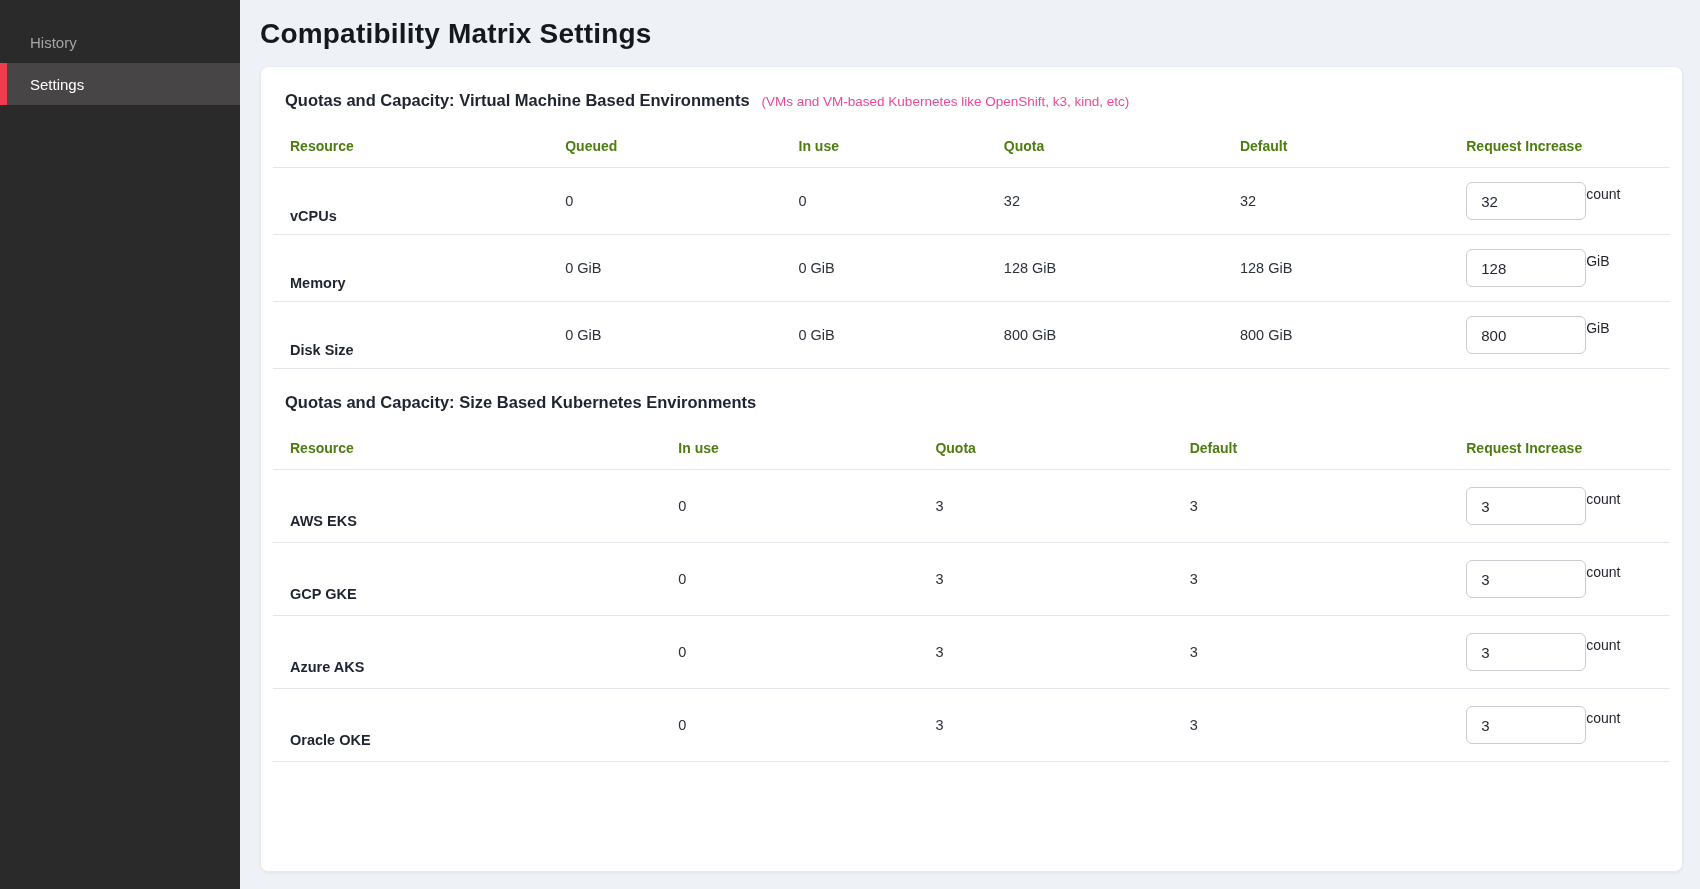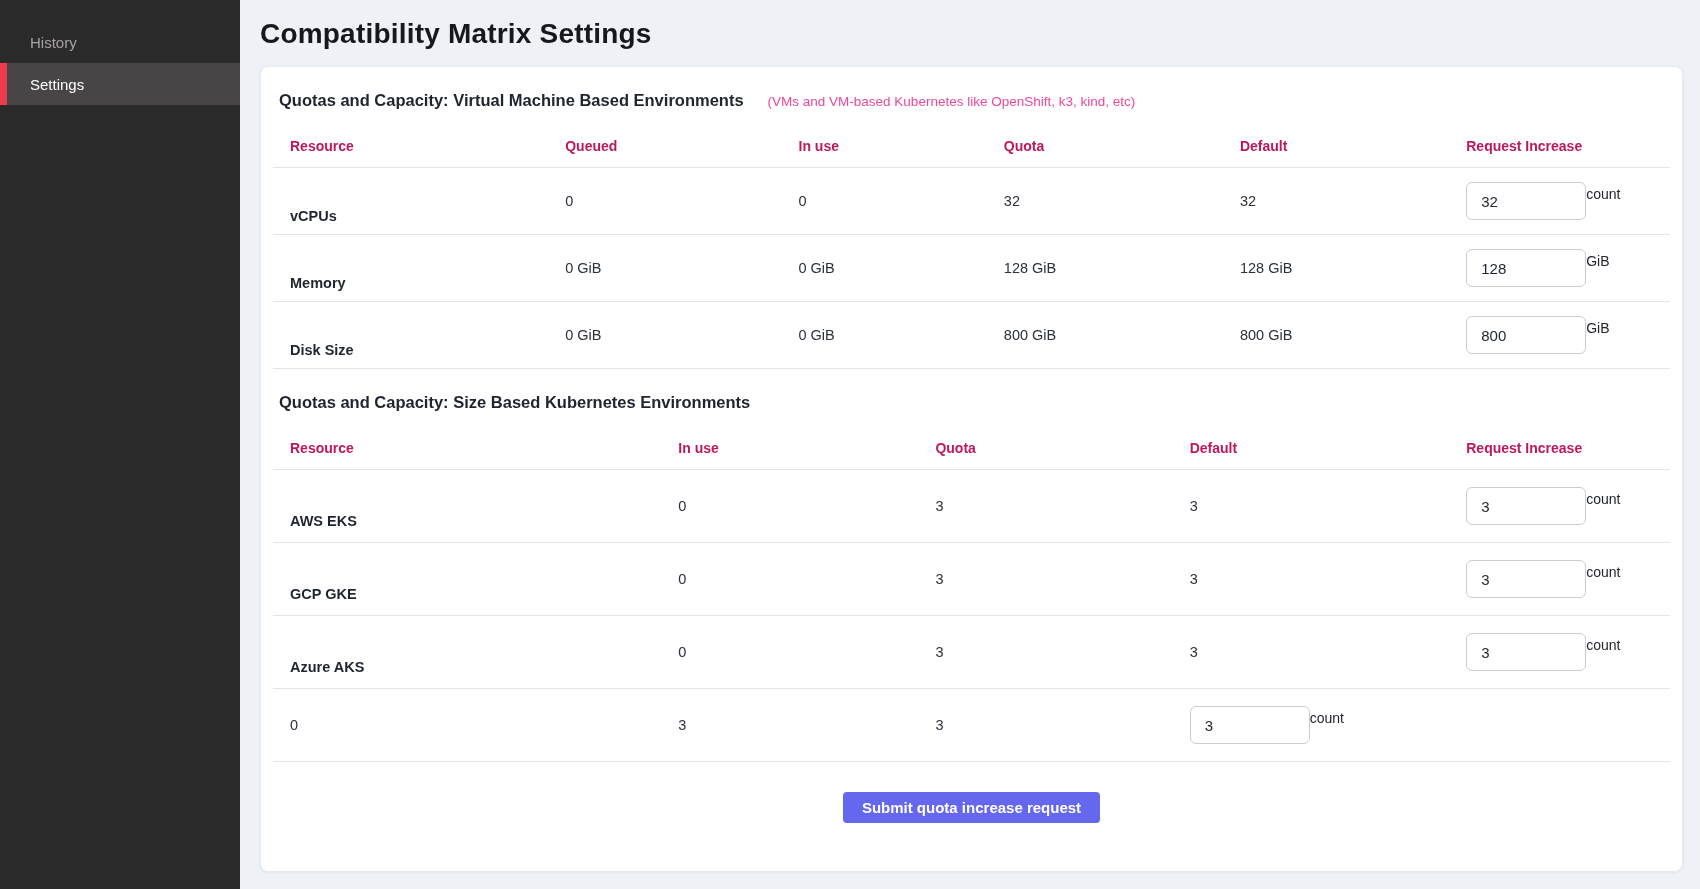--- a/index.html
+++ b/index.html
@@ -48,37 +48,37 @@
   }
   .card {
     background:#ffffff;
     border:1px solid #e7eaee;
     border-radius:8px;
     box-shadow:0 1px 3px rgba(20,30,40,.06);
     padding:24px 12px 22px 12px;
     height:806px;
   }
   .section-heading {
-    display:flex; align-items:baseline; gap:24px;
-    margin:0 0 14px 6px;
+    display:flex; align-items:baseline; gap:12px;
+    margin:0 0 14px 12px;
   }
   .section-title { font-size:16.5px; font-weight:700; color:#1f2430; }
   .section-subtitle { font-size:13.5px; color:#ec4899; }
   .section-heading.second { margin-top:24px; }
 
   
   .t-row {
     display:grid;
     align-items:center;
     border-bottom:1px solid #e3e6ea;
   }
   .grid6 { grid-template-columns:19.7% 16.7% 14.7% 16.9% 16.2% 15.8%; }
   .grid5 { grid-template-columns:27.8% 18.4% 18.2% 19.8% 15.8%; }
   .t-head { height:44px; }
-  .t-head .cell { font-weight:700; font-size:14px; color:#be185d; }
+  .t-head .cell { font-weight:700; font-size:14px; color:#4d7c0f; }
   .t-body-1 { height:67px; }
   .t-body-2 { height:73px; }
   .cell { padding-left:17px; font-size:14.5px; color:#2c313a; }
   .cell.resource { font-weight:600; color:#1f2430;margin-top:30px; }
   .cell.request { display:flex; align-items:center; }
   .qty-input {
     width:120px; height:38px;
     border:1px solid #c9cdd2;
     border-radius:6px;
     padding:0 0 0 14px;
@@ -213,28 +213,26 @@
         <div class="cell">0</div>
         <div class="cell">3</div>
         <div class="cell">3</div>
         <div class="cell request">
           <input class="qty-input" type="text" value="3" style="">
           <span class="unit">count</span>
         </div>
       </div>
 
       <div class="t-row t-body-2 grid5">
-        <div class="cell">0</div>
-        <div class="cell">3</div>
-        <div class="cell">3</div>
-        <div class="cell request">
-          <input class="qty-input" type="text" value="3" style="">
-          <span class="unit">count</span>
-        </div>
-      </div>
-
-      <div class="card-footer">
-        <button class="submit-btn">Submit quota increase request</button>
-      </div>
+        <div class="cell resource">Oracle OKE</div>
+        <div class="cell">0</div>
+        <div class="cell">3</div>
+        <div class="cell">3</div>
+        <div class="cell request">
+          <input class="qty-input" type="text" value="3" style="">
+          <span class="unit">count</span>
+        </div>
+      </div>
+
 
     </div>
   </main>
 </div>
 
 </body></html>

